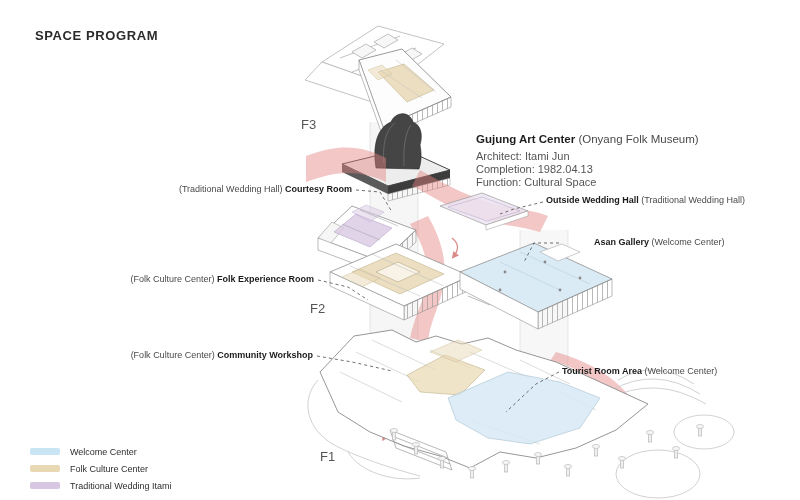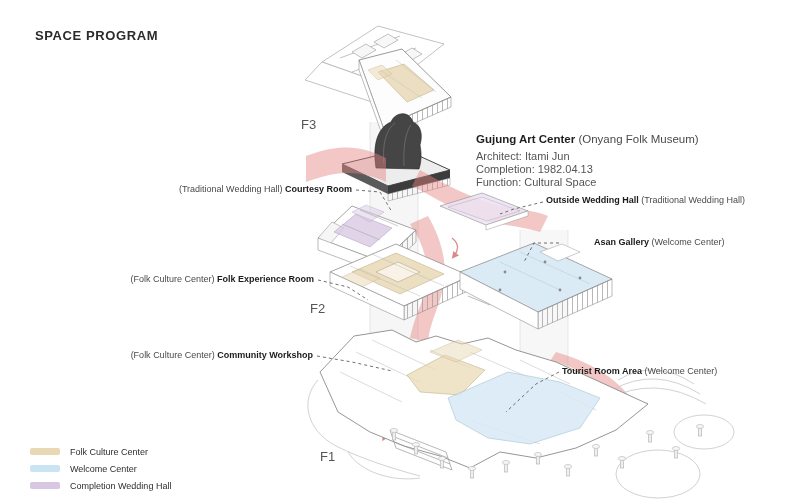--- a/index.html
+++ b/index.html
@@ -263,26 +263,26 @@
 </div>
 <div class="ann" id="ann-workshop">
   <span>(Folk Culture Center) </span><b>Community Workshop</b><span></span>
 </div>
 <div class="ann" id="ann-tourist">
   <span></span><b>Tourist Room Area</b><span> (Welcome Center)</span>
 </div>
 
 <div class="legend">
   <div class="legend-row">
+    <div class="legend-swatch" style="background: rgb(201, 228, 242);"></div>
+    <div class="legend-label">Welcome Center</div>
+  </div>
+  <div class="legend-row">
     <div class="legend-swatch" style="background: rgb(233, 216, 180);"></div>
     <div class="legend-label">Folk Culture Center</div>
   </div>
   <div class="legend-row">
-    <div class="legend-swatch" style="background: rgb(201, 228, 242);"></div>
-    <div class="legend-label">Welcome Center</div>
-  </div>
-  <div class="legend-row">
     <div class="legend-swatch" style="background: rgb(216, 199, 227);"></div>
-    <div class="legend-label">Completion Wedding Hall</div>
+    <div class="legend-label">Traditional Wedding Itami</div>
   </div>
 </div>
 
 </div>
 
 </body></html>

